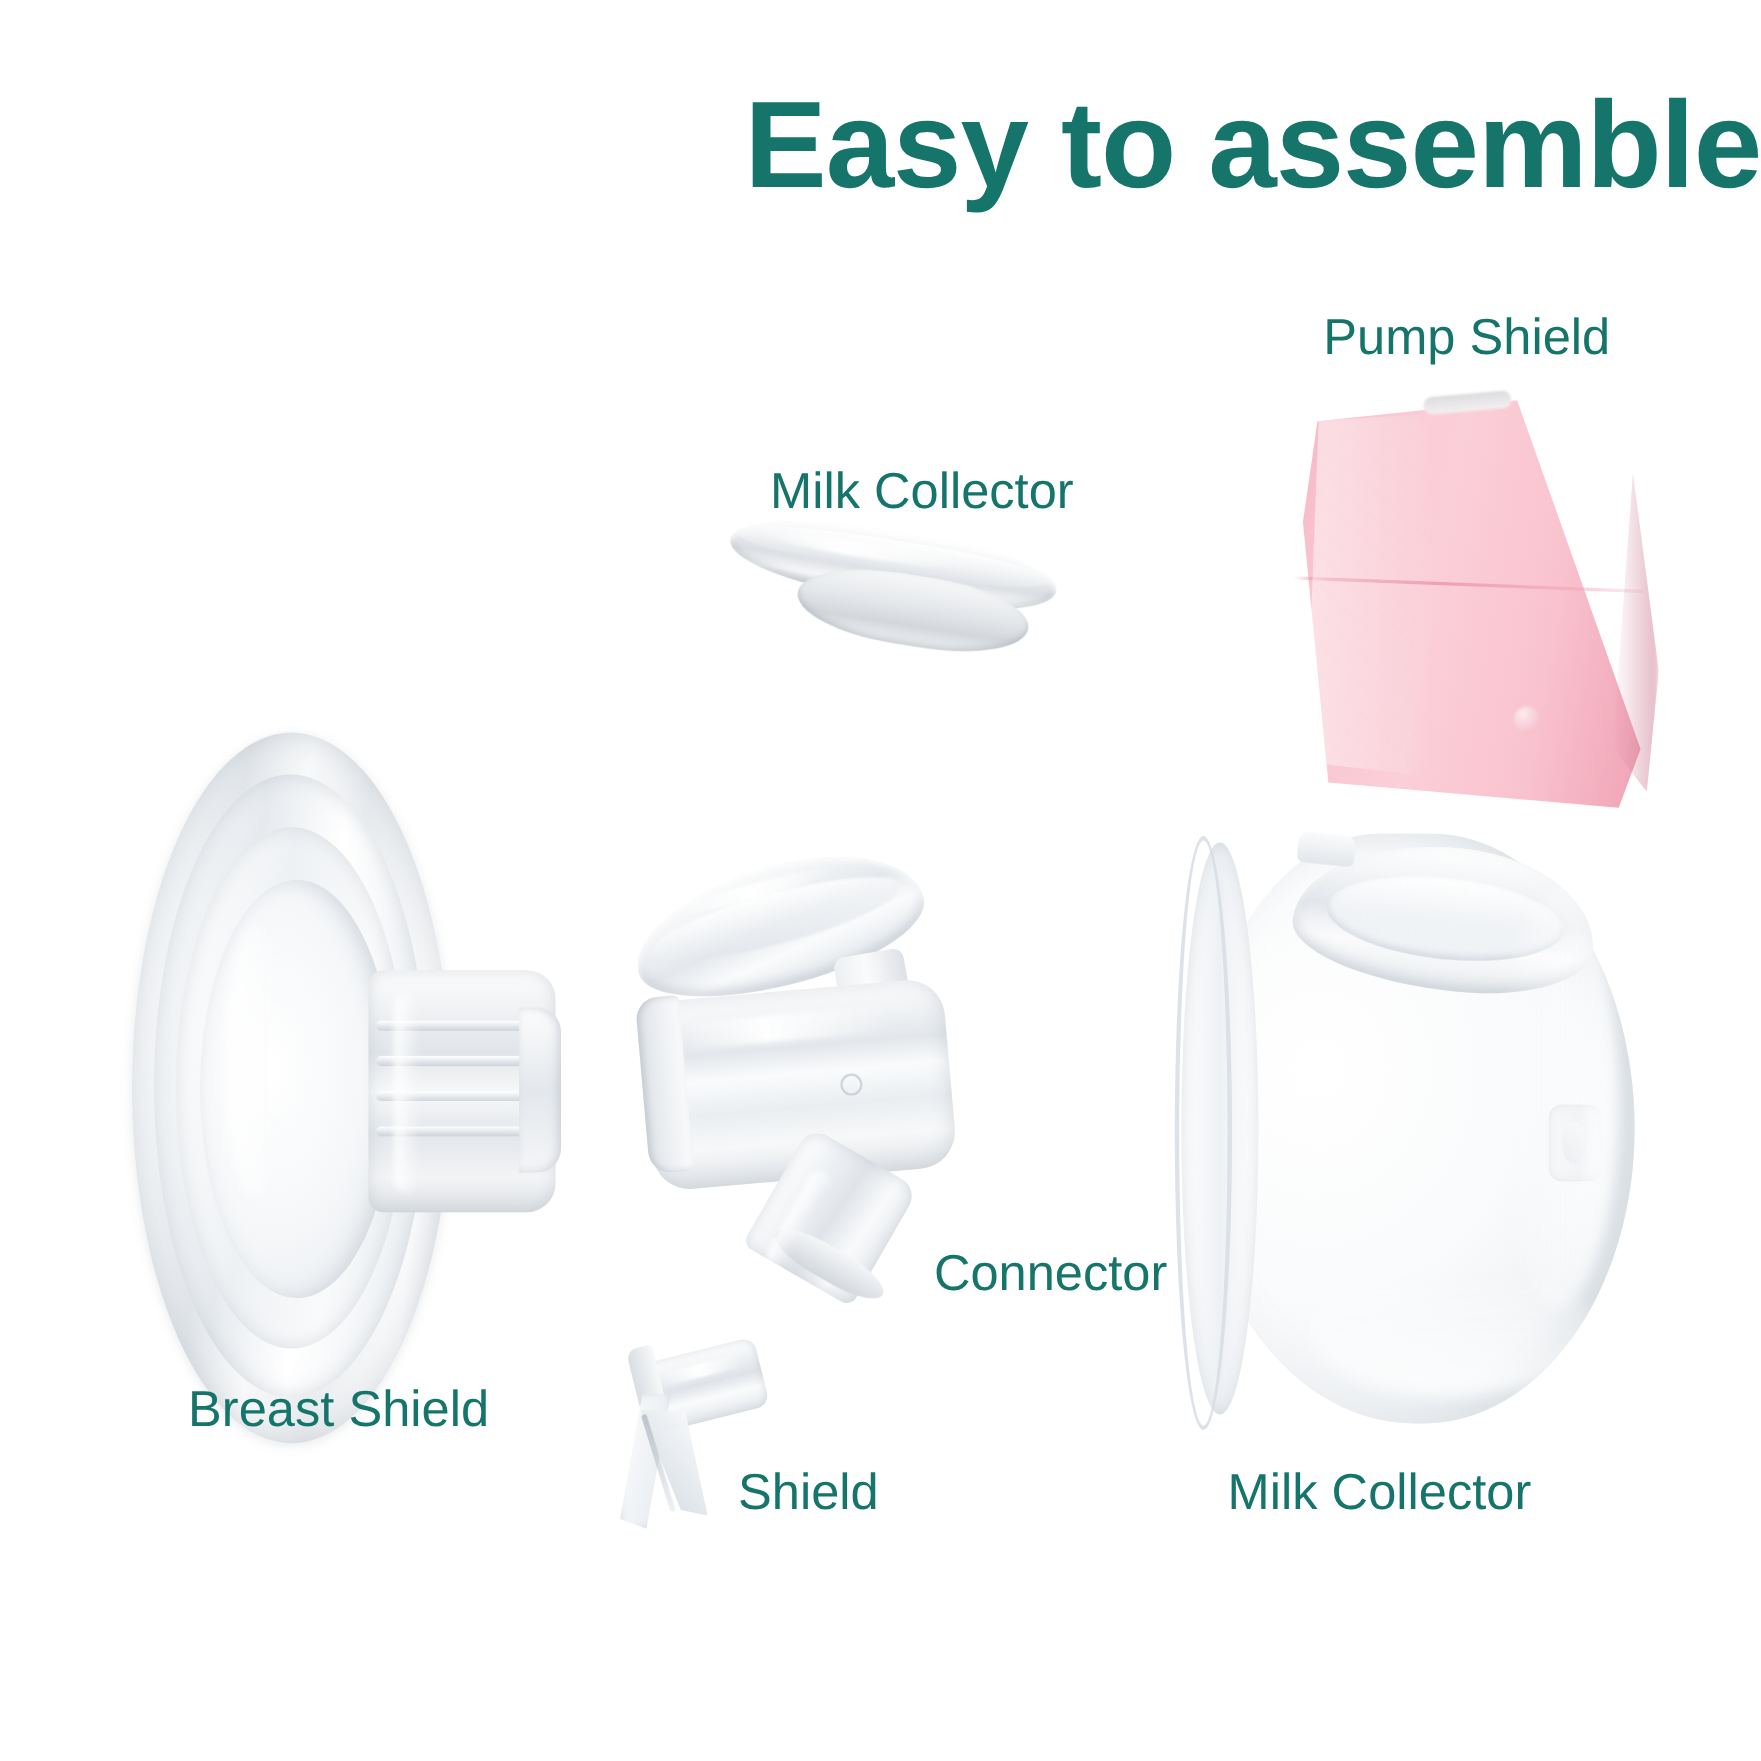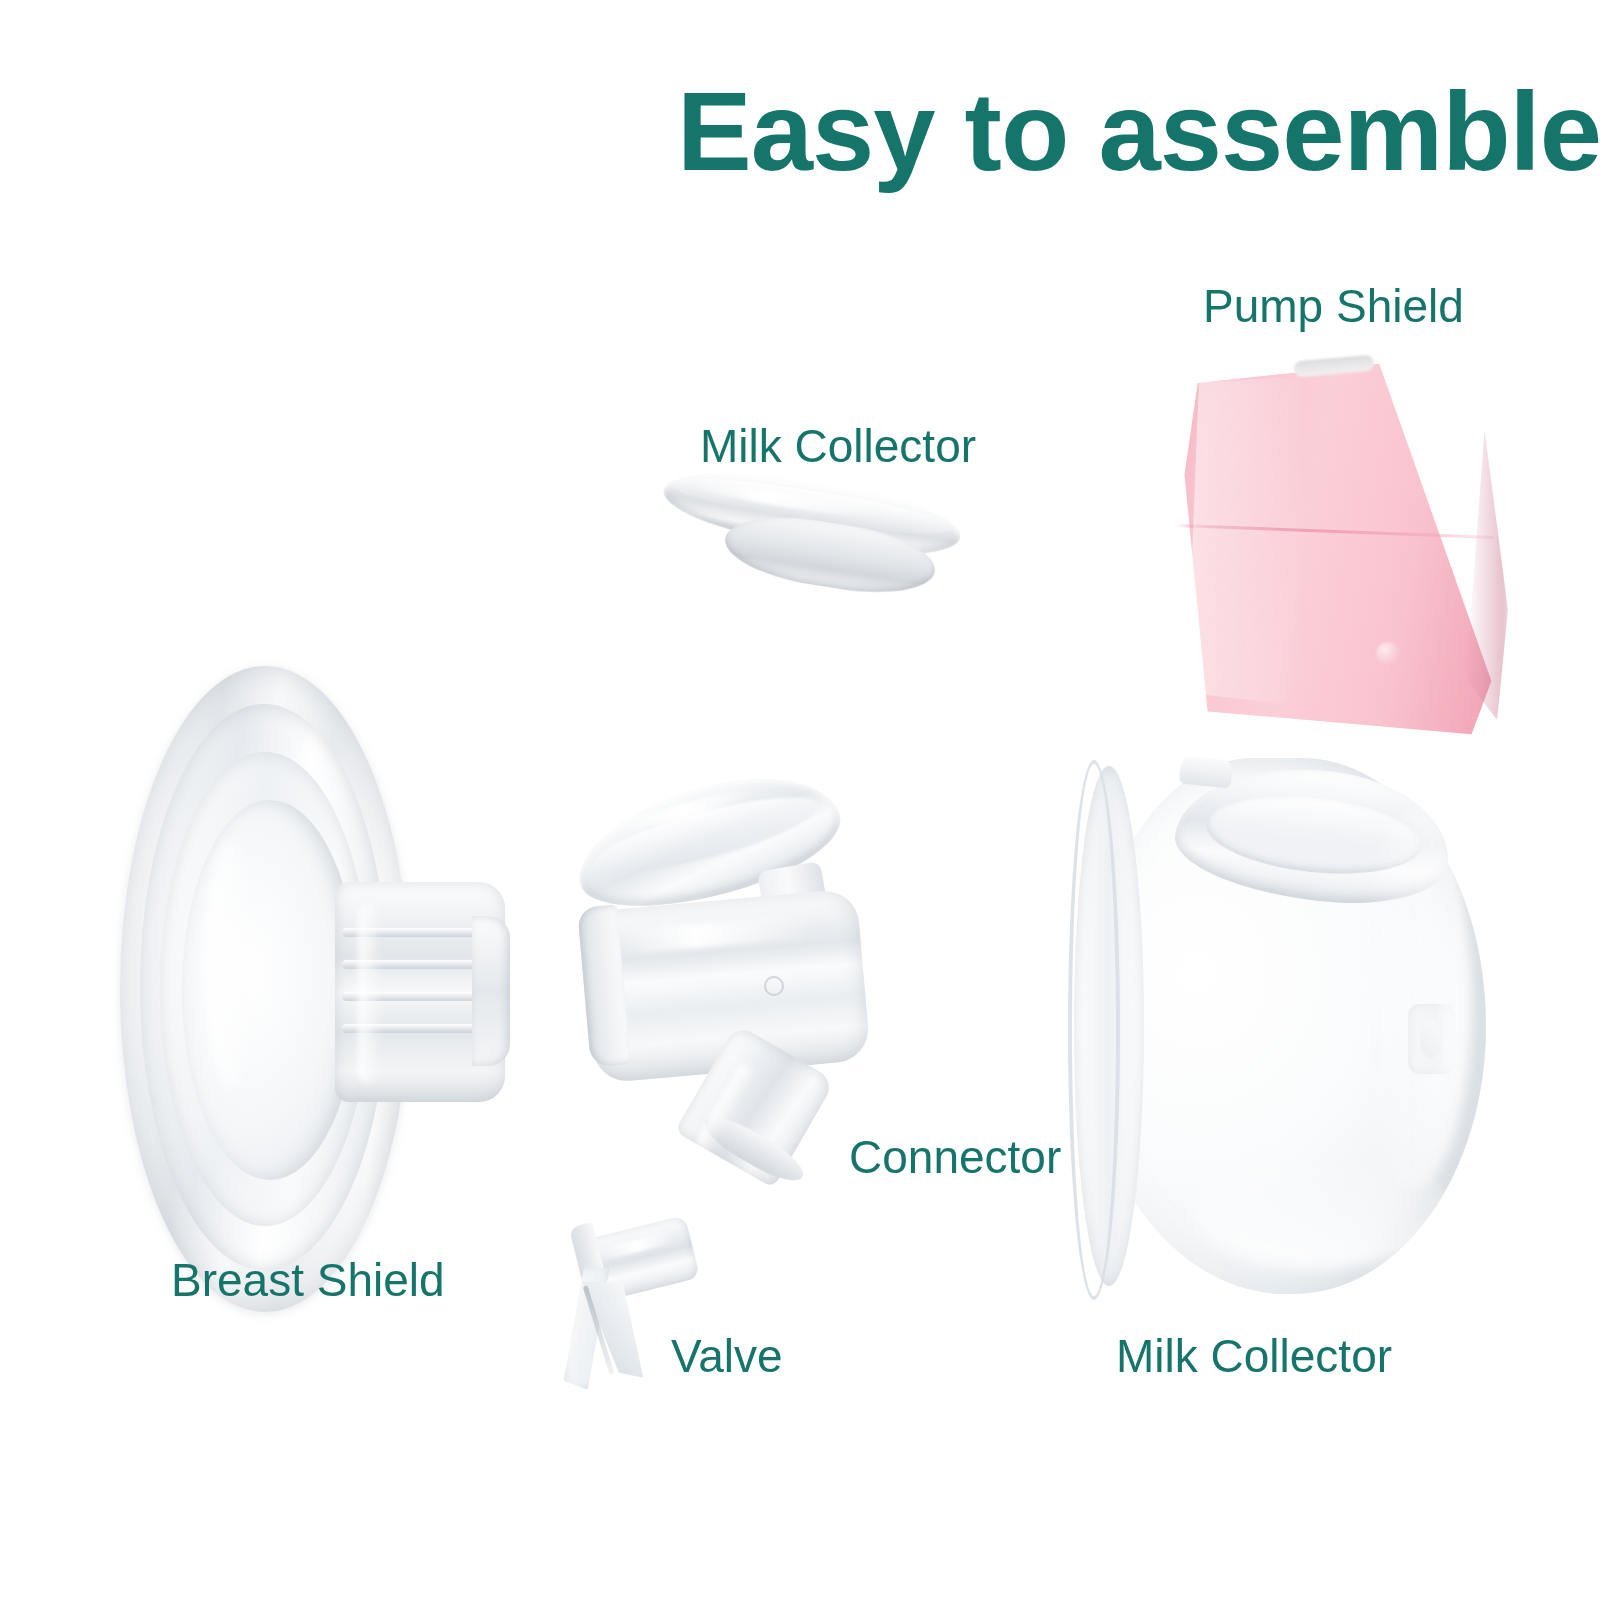--- a/index.html
+++ b/index.html
@@ -657,21 +657,21 @@
   <div class="label label-connector">Connector</div>
 
   <div class="part" id="valve">
     <div class="vl-head"></div>
     <div class="vl-head-rim"></div>
     <div class="vl-head-hl"></div>
     <div class="vl-bill-l"></div>
     <div class="vl-bill-r"></div>
     <div class="vl-slit"></div>
   </div>
-  <div class="label label-valve">Valve</div>
+  <div class="label label-valve">Shield</div>
 
   <div class="part" id="milk-collector-bottom">
     <div class="mcb-body"></div>
     <div class="mcb-opening"></div>
     <div class="mcb-rim"></div>
     <div class="mcb-neck"></div>
     <div class="mcb-neck-inner"></div>
     <div class="mcb-neck-nub"></div>
     <div class="mcb-port"></div>
     <div class="mcb-port-hole"></div>

